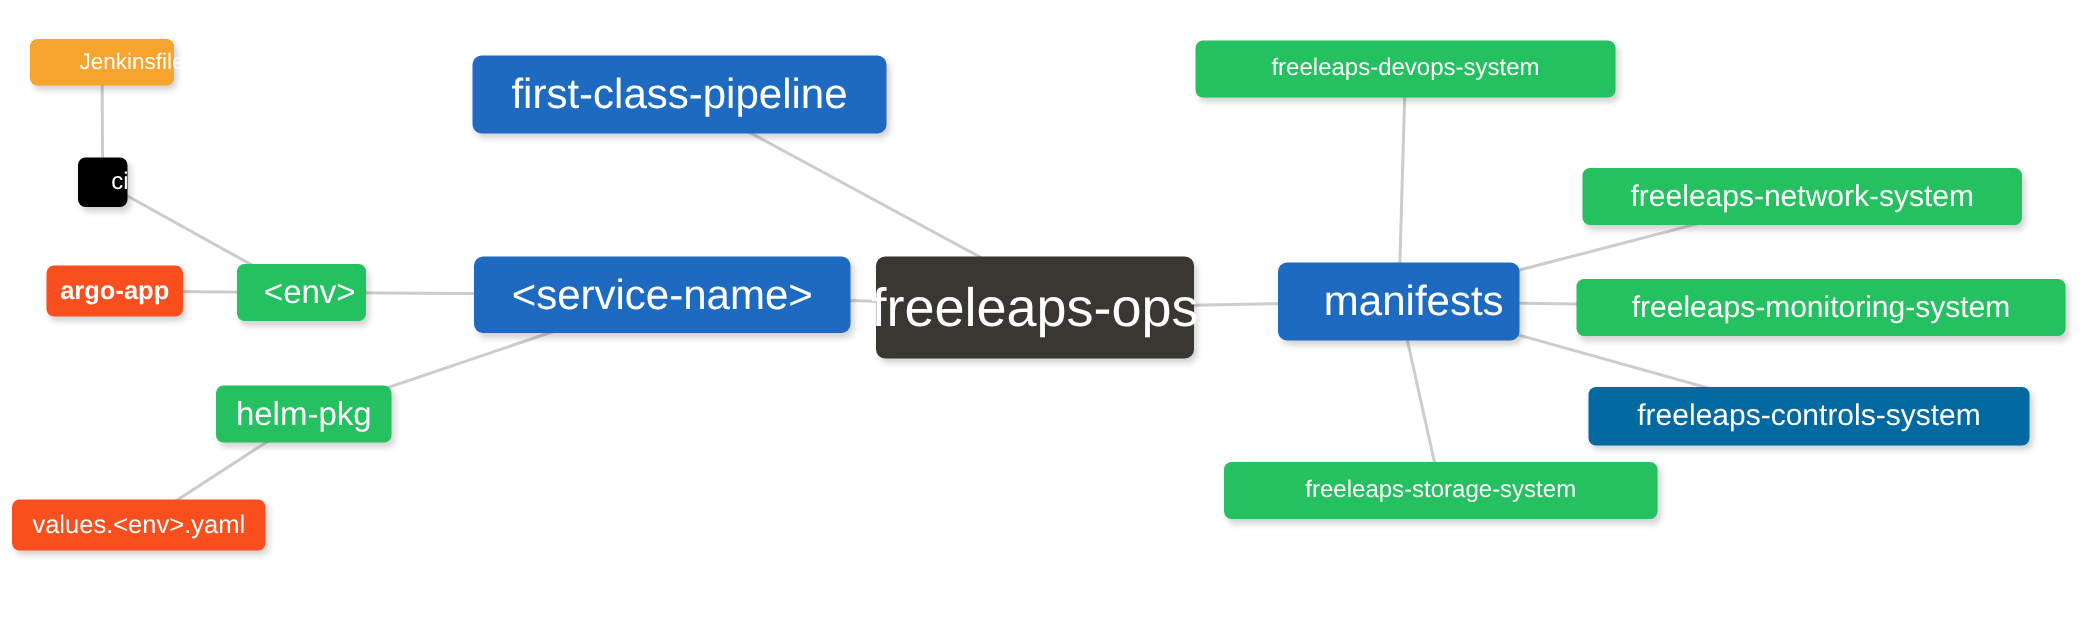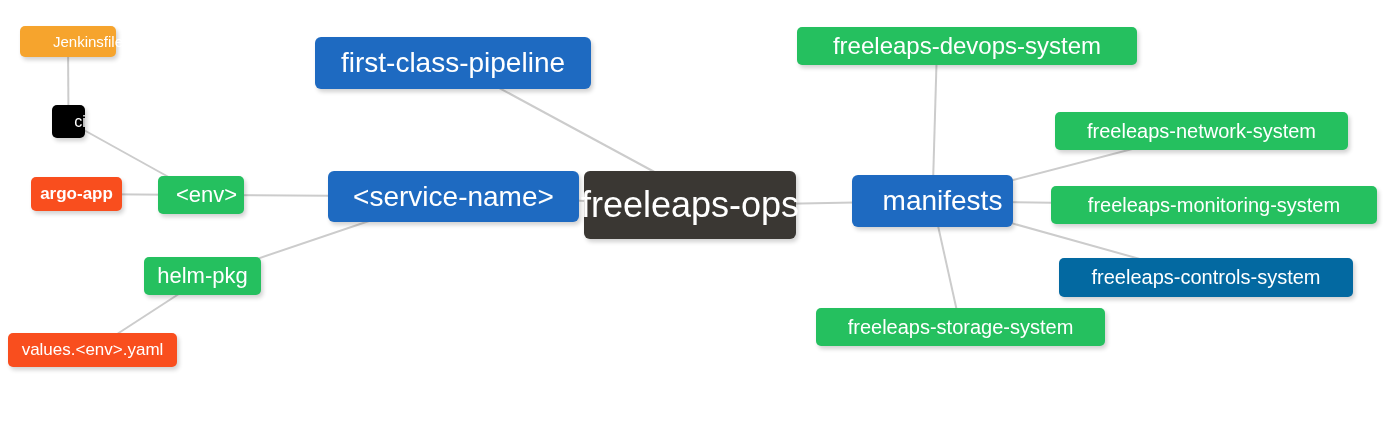--- a/index.html
+++ b/index.html
@@ -36,28 +36,28 @@
     user-select: none;
   }
   
   .nd-jenkinsfile       { left: 20px;   top: 26px;  width: 96px;  height: 31px; font-size: 15px; }
   .nd-ci                { left: 52px;   top: 105px; width: 33px;  height: 33px; font-size: 16px; }
   .nd-argo-app          { left: 31px;   top: 177px; width: 91px;  height: 34px; font-size: 17px; }
   .nd-env               { left: 158px;  top: 176px; width: 86px;  height: 38px; font-size: 22px; }
   .nd-helm-pkg          { left: 144px;  top: 257px; width: 117px; height: 38px; font-size: 22px; }
   .nd-values-env-yaml   { left: 8px;    top: 333px; width: 169px; height: 34px; font-size: 17px; }
   .nd-first-class-pipeline { left: 315px; top: 37px;  width: 276px; height: 52px; font-size: 28px; border-radius: 6px; }
-  .nd-service-name      { left: 328px;  top: 171px; width: 251px; height: 51px; font-size: 28px; border-radius: 6px; }
+  .nd-service-name      { left: 316px;  top: 171px; width: 251px; height: 51px; font-size: 28px; border-radius: 6px; }
   .nd-freeleaps-ops     { left: 584px;  top: 171px; width: 212px; height: 68px; font-size: 36px; border-radius: 6px; }
   .nd-manifests         { left: 852px;  top: 175px; width: 161px; height: 52px; font-size: 28px; border-radius: 6px; padding-left: 20px; }
-  .nd-devops            { left: 797px;  top: 27px;  width: 340px; height: 38px; font-size: 24px; }
+  .nd-devops            { left: 797px;  top: 27px;  width: 280px; height: 38px; font-size: 16px; }
   .nd-network           { left: 1055px; top: 112px; width: 293px; height: 38px; font-size: 20px; }
   .nd-monitoring        { left: 1051px; top: 186px; width: 326px; height: 38px; font-size: 20px; }
   .nd-controls          { left: 1059px; top: 258px; width: 294px; height: 39px; font-size: 20px; }
-  .nd-storage           { left: 816px;  top: 308px; width: 289px; height: 38px; font-size: 20px; }
+  .nd-storage           { left: 816px;  top: 308px; width: 289px; height: 38px; font-size: 16px; }
 </style>
 </head>
 <body>
 
 <div id="canvas">
   <svg id="edges" xmlns="http://www.w3.org/2000/svg">
       <line x1="68" y1="41.5" x2="68.5" y2="121.5" stroke="#CCCCCC" stroke-width="2"></line>
       <line x1="68.5" y1="121.5" x2="201" y2="195" stroke="#CCCCCC" stroke-width="2"></line>
       <line x1="76.5" y1="194" x2="201" y2="195" stroke="#CCCCCC" stroke-width="2"></line>
       <line x1="201" y1="195" x2="441.5" y2="196.5" stroke="#CCCCCC" stroke-width="2"></line>

